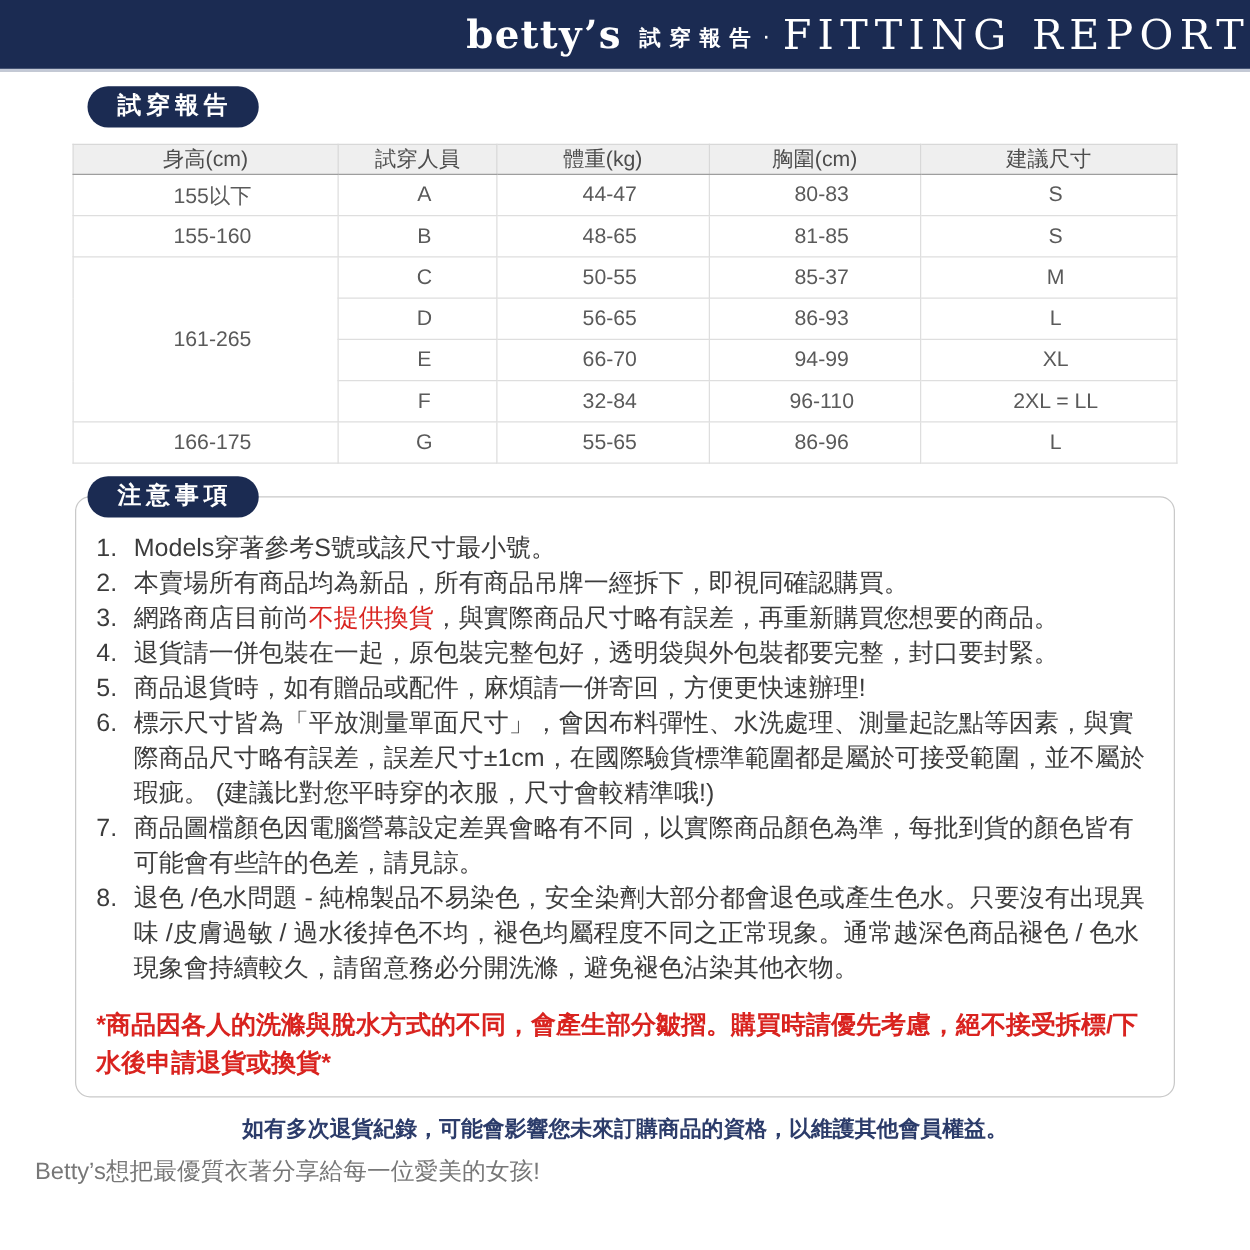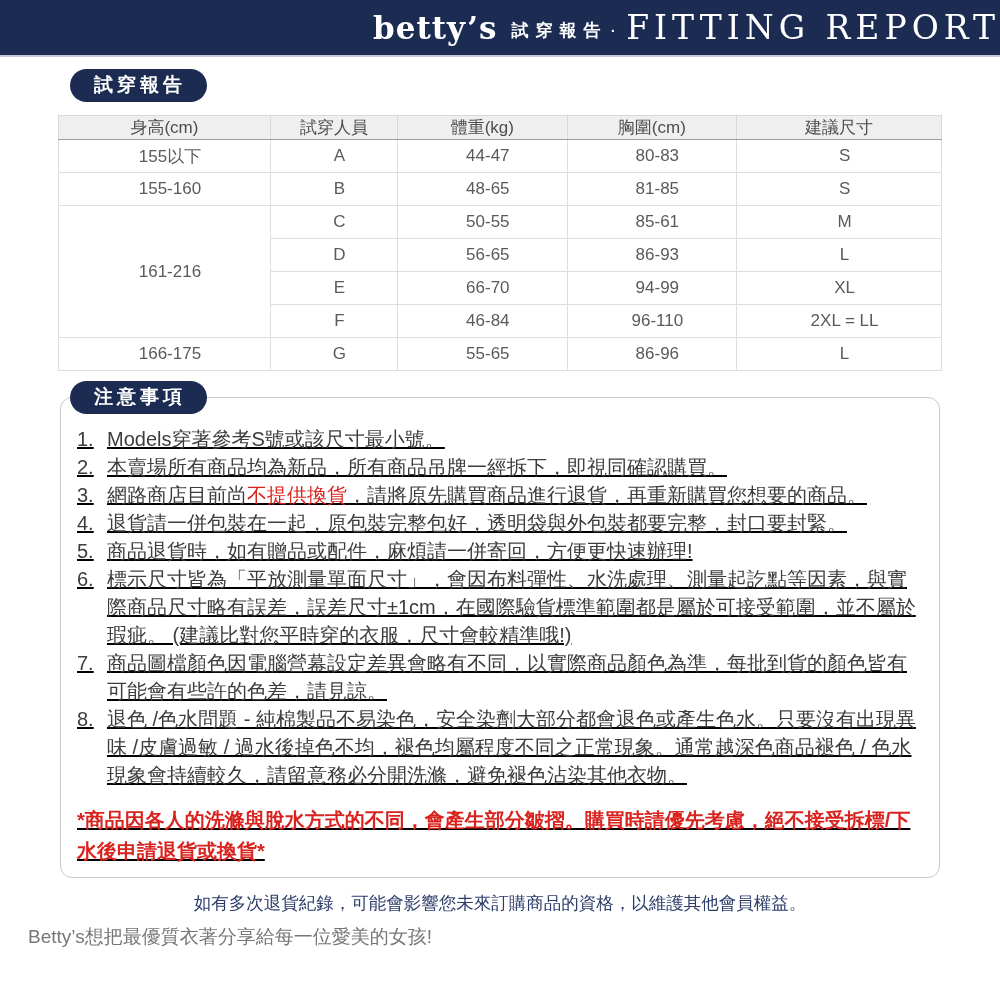--- a/index.html
+++ b/index.html
@@ -48,35 +48,34 @@
     border:1px solid #dedede;text-align:center;vertical-align:middle;
     background:#fff;
     padding-left:11px;
   }
   .c1{width:24%;}.c2{width:14.4%;}.c3{width:19.2%;}.c4{width:19.2%;}.c5{width:23.2%;}
   
   .notes-box{
     position:relative;margin:26px 60px 0;
     border:1.5px solid #c9c9c9;border-radius:12px;
     padding:27px 16px 10px 16px;
-    text-decoration:underline;
   }
   .badge-notes{position:absolute;top:-17px;left:9px;}
   .notes-list{color:var(--text);font-size:20px;line-height:28px;}
   .note{display:flex;}
   .note-num{flex:none;width:30px;}
   .note-body{flex:1;}
   .red{color:var(--red);}
   .warning{
     color:var(--red);font-weight:bold;font-size:20px;line-height:31px;margin-top:16px;
   }
   
   .footer-policy{
     margin-top:13px;text-align:center;
-    color:var(--footer-navy);font-weight:normal;font-size:17.5px;
+    color:var(--footer-navy);font-weight:bold;font-size:17.5px;
   }
   .footer-slogan{
     margin-top:9px;
     color:var(--footer-gray);font-size:19px;margin-left:28px;
   }
 </style>
 </head>
 <body>
 
 
@@ -116,41 +115,41 @@
         <td>S</td>
       </tr>
       <tr>
         <td rowspan="1">155-160</td>
         <td>B</td>
         <td>48-65</td>
         <td>81-85</td>
         <td>S</td>
       </tr>
       <tr>
-        <td rowspan="4">161-216</td>
+        <td rowspan="4">161-265</td>
         <td>C</td>
         <td>50-55</td>
-        <td>85-61</td>
+        <td>85-37</td>
         <td>M</td>
       </tr>
       <tr>
         <td>D</td>
         <td>56-65</td>
         <td>86-93</td>
         <td>L</td>
       </tr>
       <tr>
         <td>E</td>
         <td>66-70</td>
         <td>94-99</td>
         <td>XL</td>
       </tr>
       <tr>
         <td>F</td>
-        <td>46-84</td>
+        <td>32-84</td>
         <td>96-110</td>
         <td>2XL = LL</td>
       </tr>
       <tr>
         <td rowspan="1">166-175</td>
         <td>G</td>
         <td>55-65</td>
         <td>86-96</td>
         <td>L</td>
       </tr>
@@ -168,21 +167,21 @@
       </div>
       <div class="note">
         <span class="note-num">2.</span>
         <div class="note-body">
           <div><span>本賣場所有商品均為新品，所有商品吊牌一經拆下，即視同確認購買。</span></div>
         </div>
       </div>
       <div class="note">
         <span class="note-num">3.</span>
         <div class="note-body">
-          <div><span>網路商店目前尚</span><span class="red">不提供換貨</span><span>，請將原先購買商品進行退貨，再重新購買您想要的商品。</span></div>
+          <div><span>網路商店目前尚</span><span class="red">不提供換貨</span><span>，與實際商品尺寸略有誤差，再重新購買您想要的商品。</span></div>
         </div>
       </div>
       <div class="note">
         <span class="note-num">4.</span>
         <div class="note-body">
           <div><span>退貨請一併包裝在一起，原包裝完整包好，透明袋與外包裝都要完整，封口要封緊。</span></div>
         </div>
       </div>
       <div class="note">
         <span class="note-num">5.</span>

